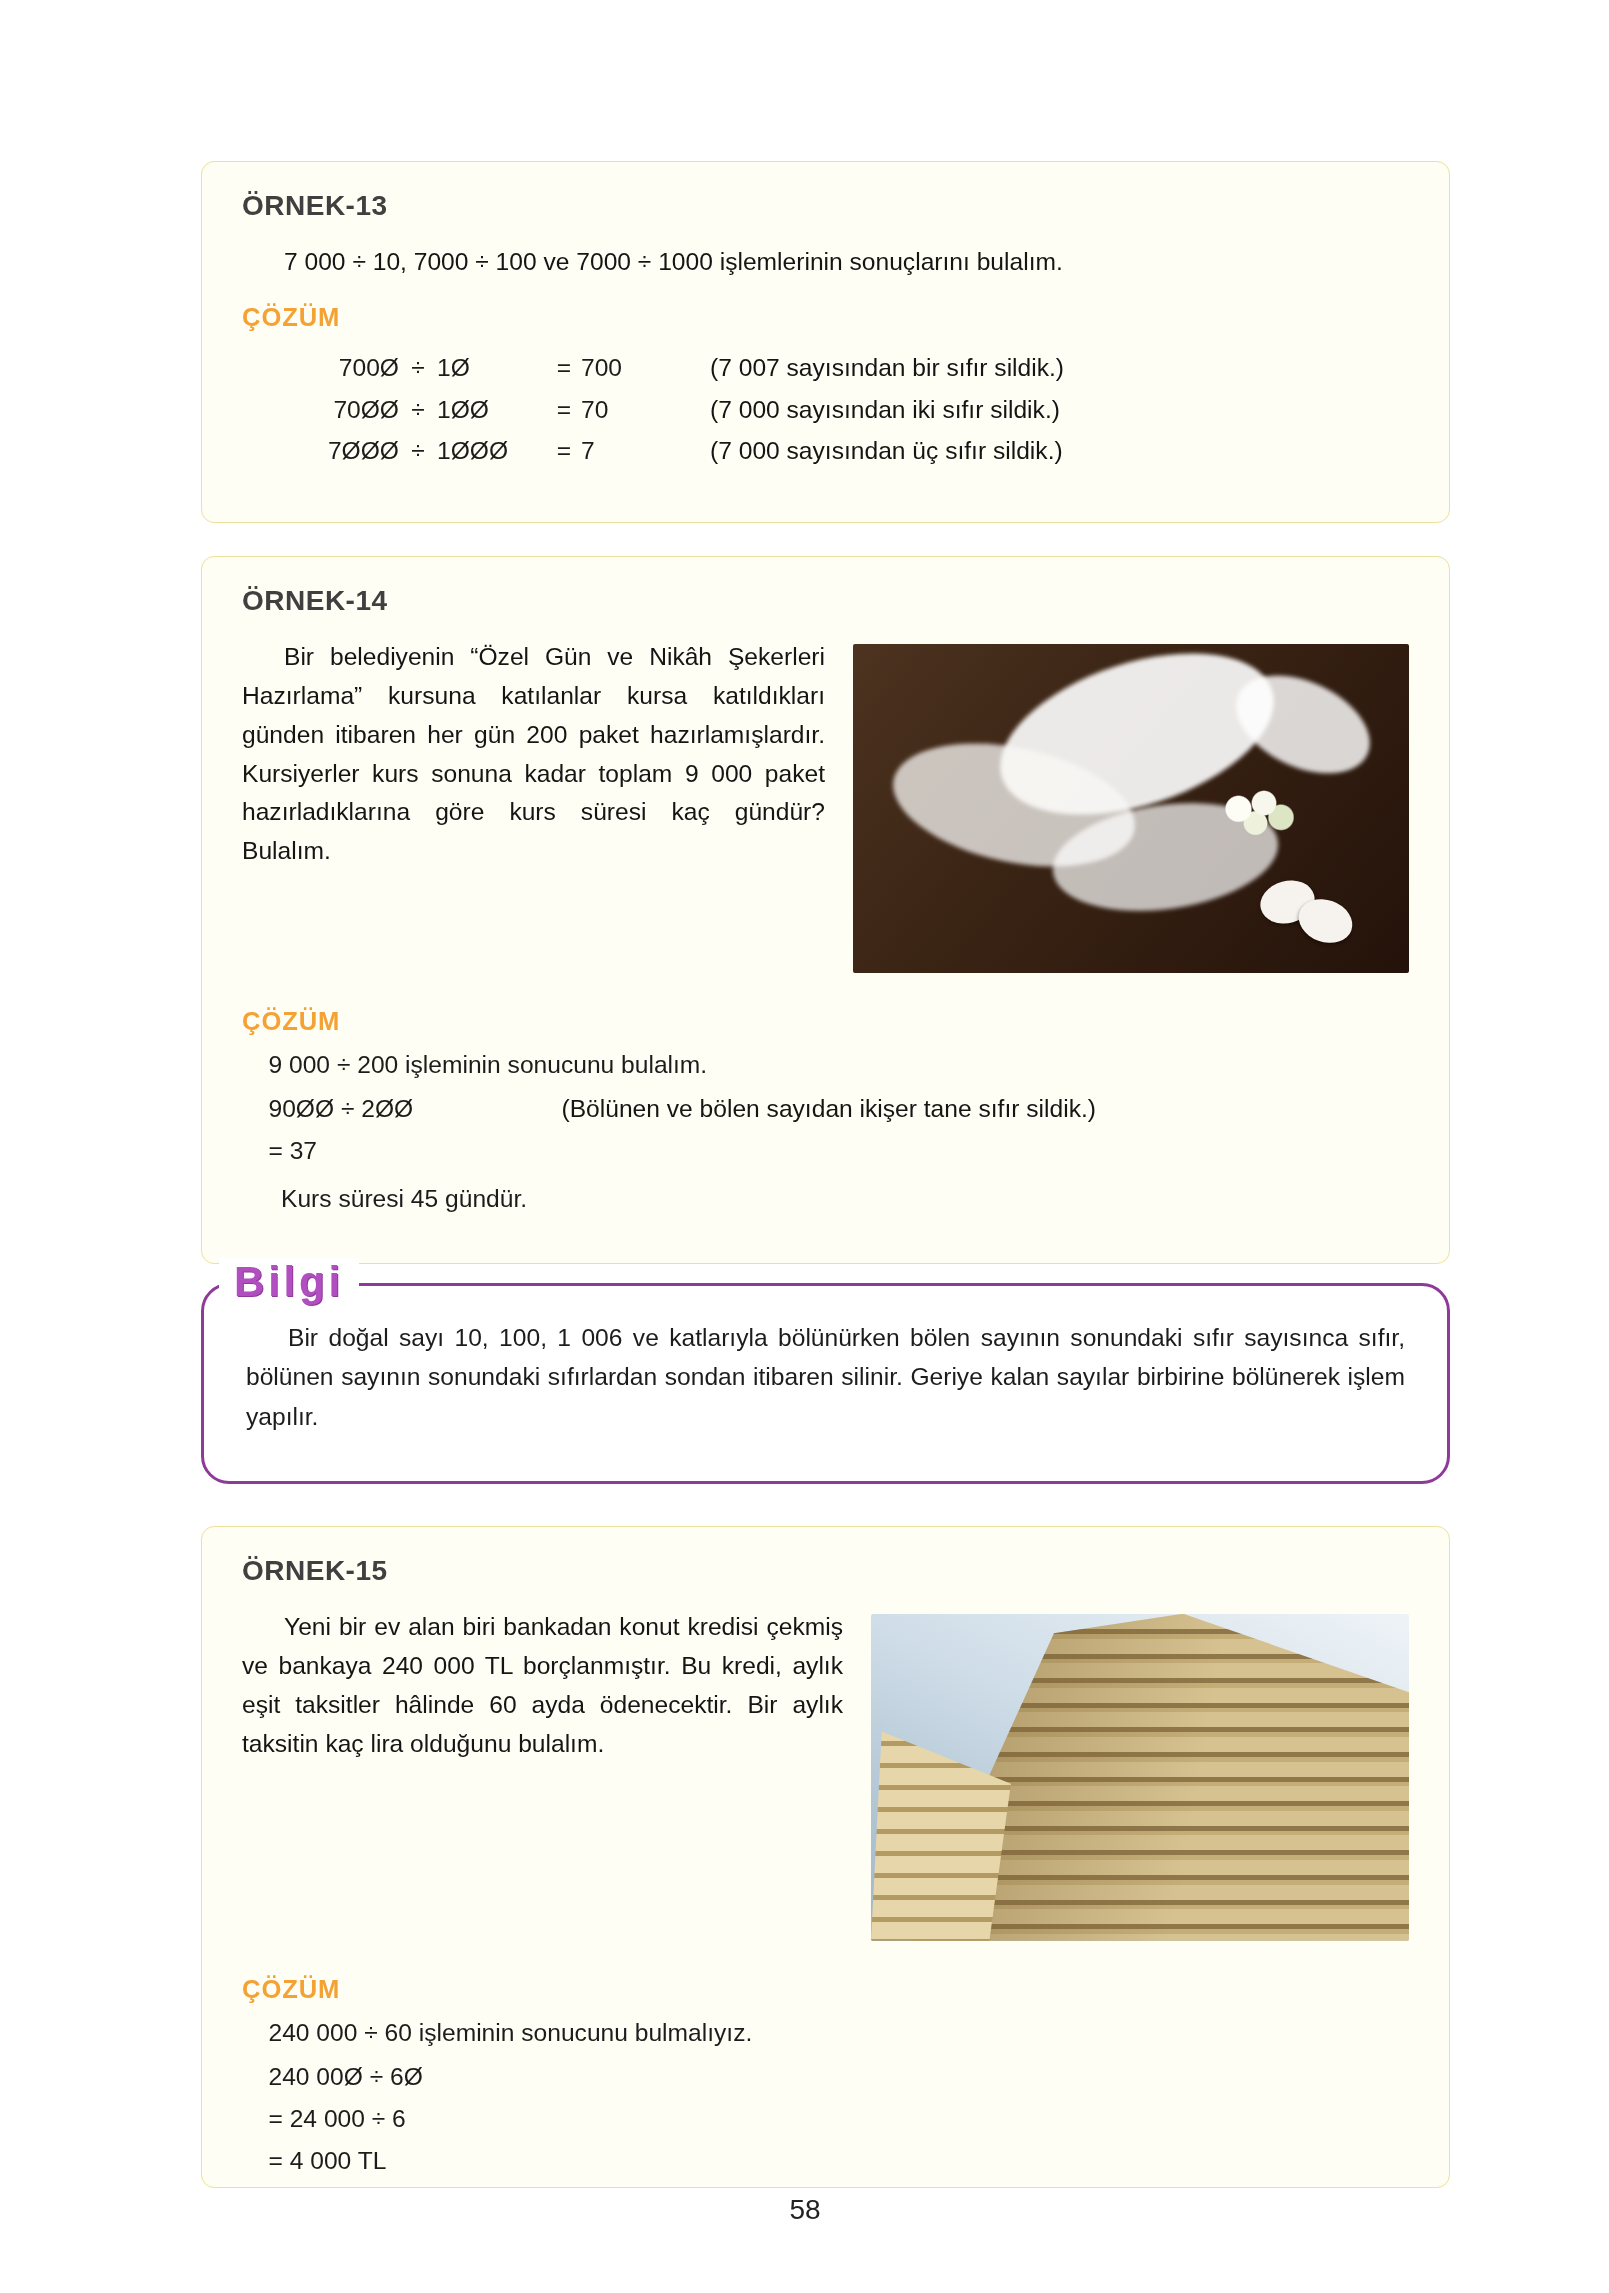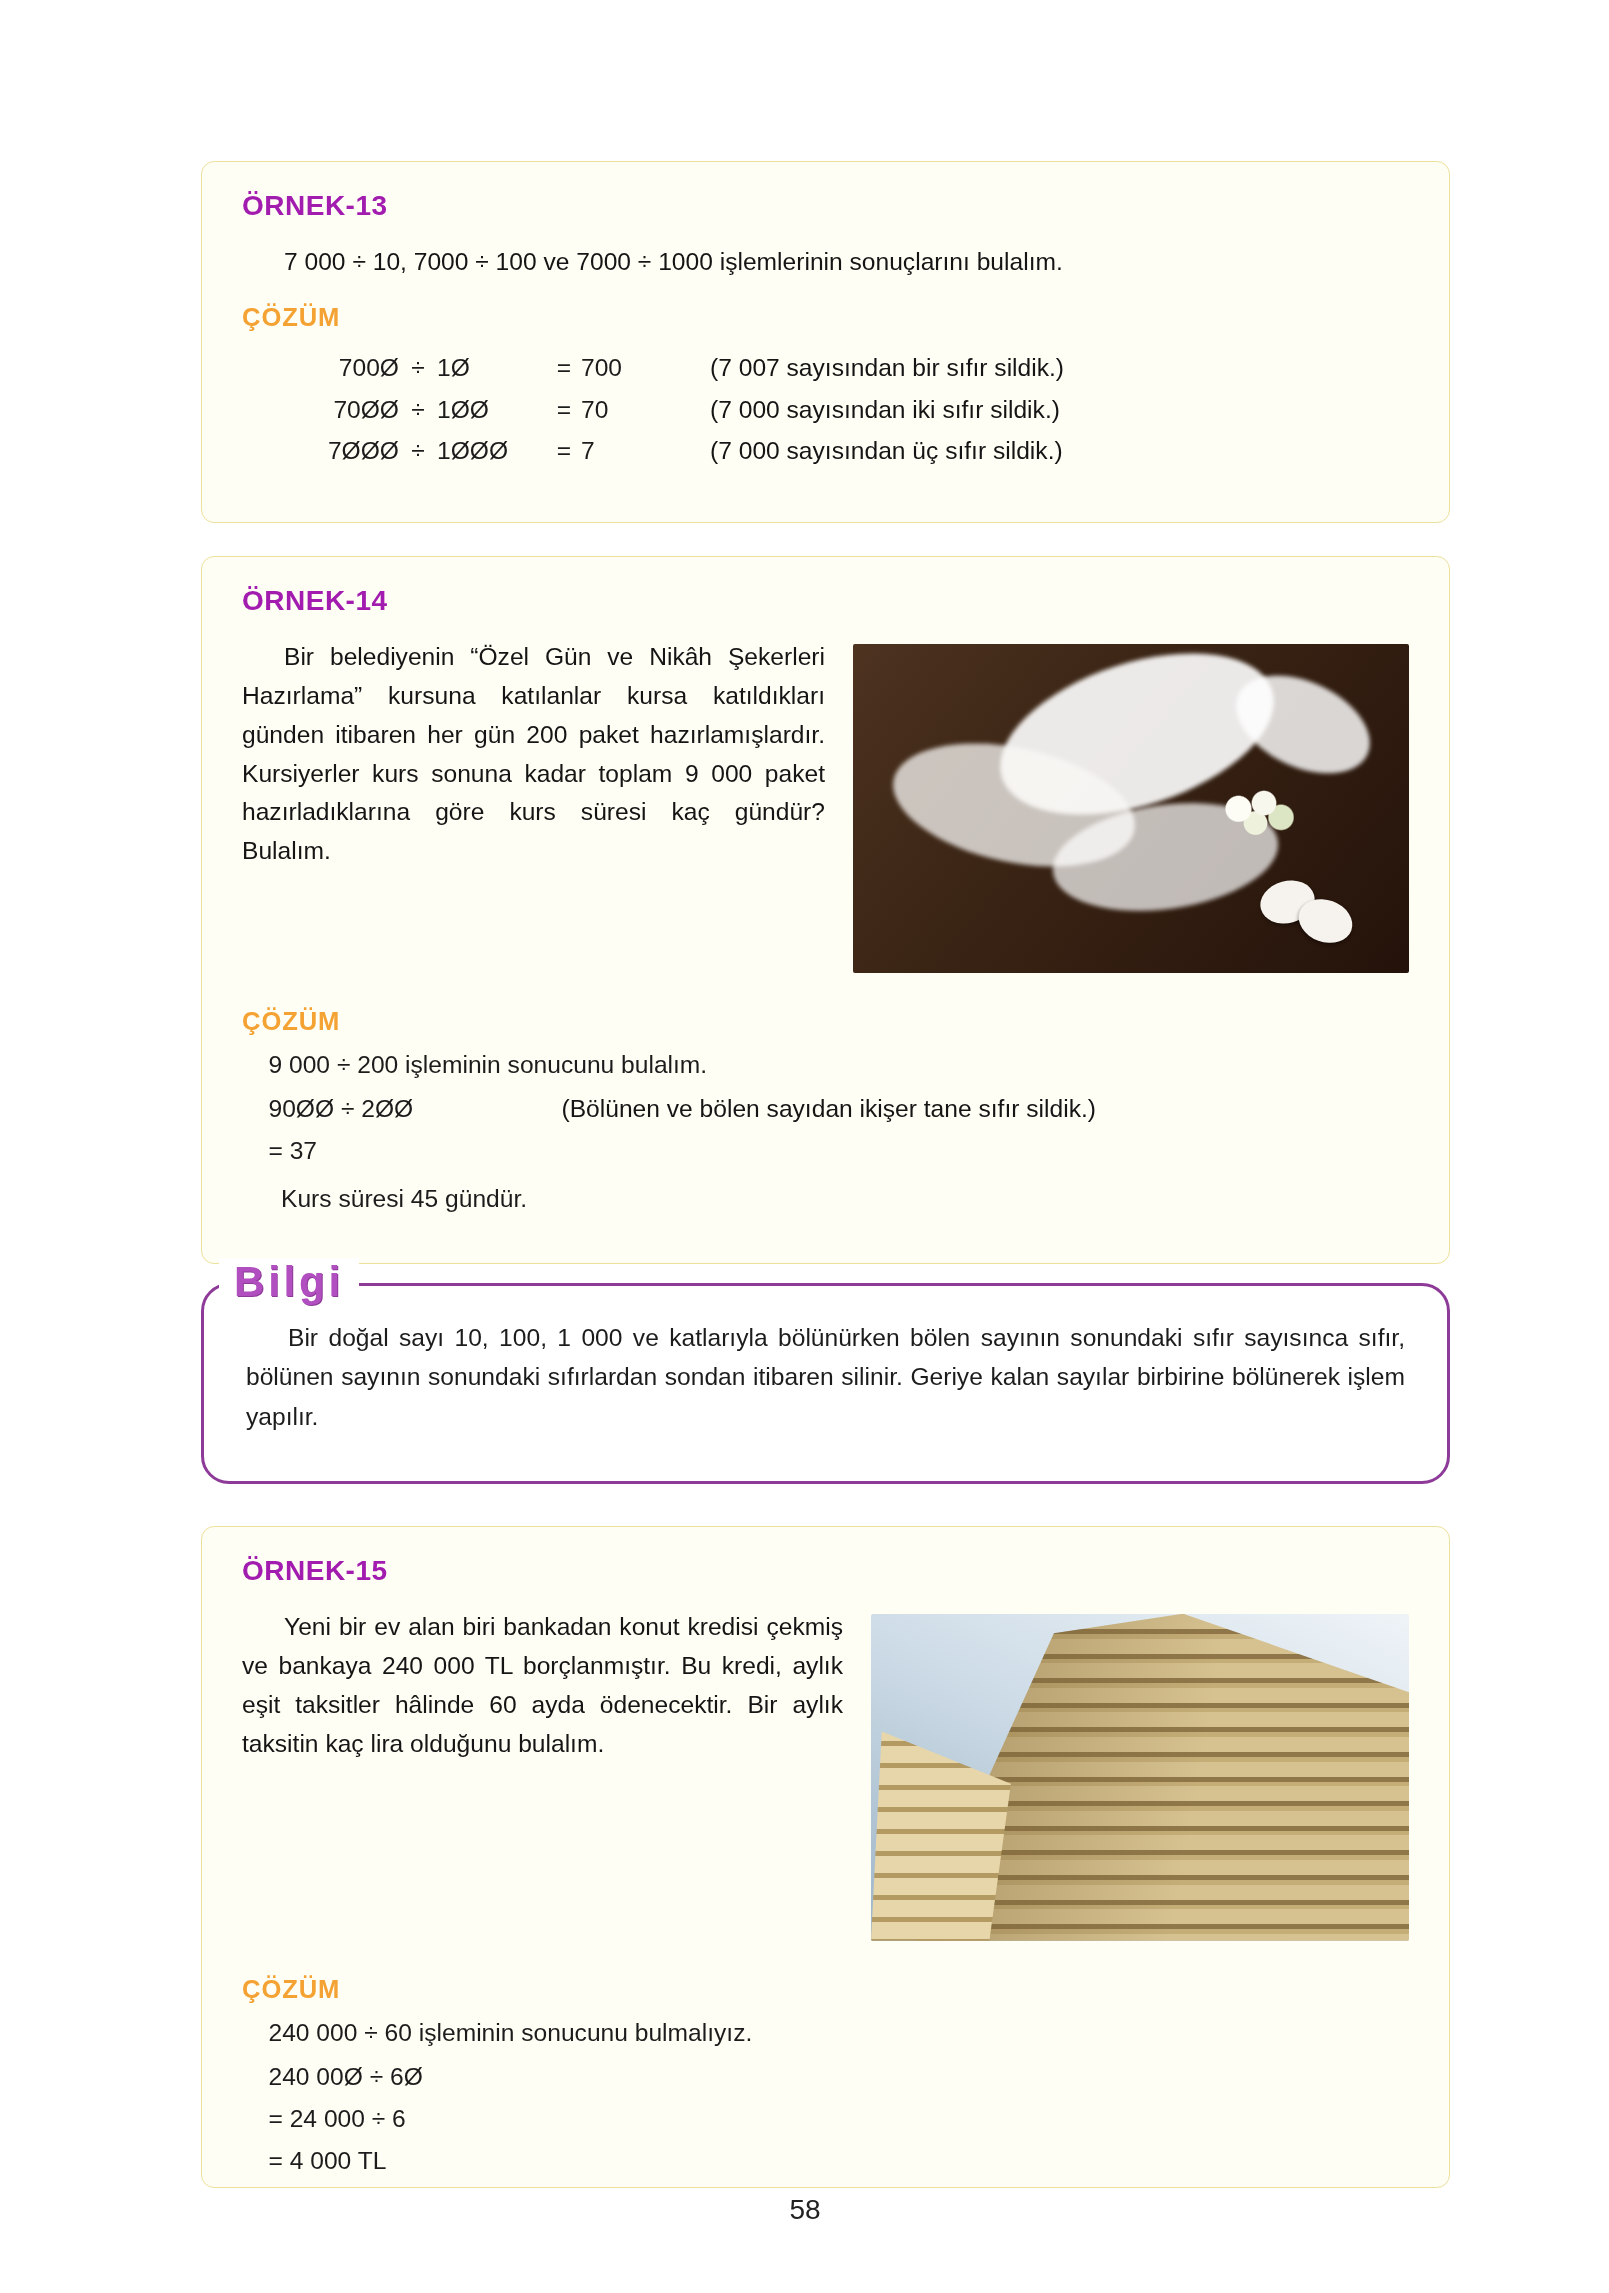--- a/index.html
+++ b/index.html
@@ -8,21 +8,21 @@
     width:1610px; height:2294px; position:relative;
     font-family:"Liberation Sans", sans-serif;
     color:#1c1c1c;
   }
   .example-box {
     position:absolute; left:201px; width:1249px;
     background:#fffef4; border:1.9px solid #ece09a; border-radius:13.2px;
     padding:28px 40px 24.6px 40px;
   }
   .ex-title {
-    color:#a21caf; font-weight:bold; font-size:28px; letter-spacing:0.5px;
+    color:#404040; font-weight:bold; font-size:28px; letter-spacing:0.5px;
     margin-bottom:21px;
   }
   .solution-label {
     color:#f4a233; font-weight:bold; font-size:25.6px; letter-spacing:0.9px;
     margin:21px 0 15px 0;
   }
   .problem {
     font-size:24.6px; line-height:1.58; text-align:justify; text-indent:42px;
     color:#151515;
   }
@@ -158,21 +158,21 @@
     <div class="calc-row">
       <span class="expr">= 37</span>
       <span class="note"></span>
     </div>
   </div>
   <p class="conclusion">Kurs süresi 45 gündür.</p>
 </section>
 
 <aside class="info-box" style="top:1283px; height:201px;">
   <div class="info-label">Bilgi</div>
-  <p class="info-text">Bir doğal sayı 10, 100, 1 000 ve katlarıyla bölünürken bölen sayının sonundaki sıfır sayısınca sıfır, bölünen sayının sonundaki sıfırlardan sondan itibaren silinir. Geriye kalan sayılar birbirine bölünerek işlem yapılır.</p>
+  <p class="info-text">Bir doğal sayı 10, 100, 1 006 ve katlarıyla bölünürken bölen sayının sonundaki sıfır sayısınca sıfır, bölünen sayının sonundaki sıfırlardan sondan itibaren silinir. Geriye kalan sayılar birbirine bölünerek işlem yapılır.</p>
 </aside>
 
 <section class="example-box" style="top:1526px; height:662px;">
   <div class="ex-title">ÖRNEK-15</div>
   <div class="photo photo-building">
     <div class="tower-main"></div>
     <div class="tower-shade"></div>
     <div class="tower-side"></div>
   </div>
   <p class="problem">Yeni bir ev alan biri bankadan konut kredisi çekmiş ve bankaya 240 000 TL borçlanmıştır. Bu kredi, aylık eşit taksitler hâlinde 60 ayda ödenecektir. Bir aylık taksitin kaç lira olduğunu bulalım.</p>

